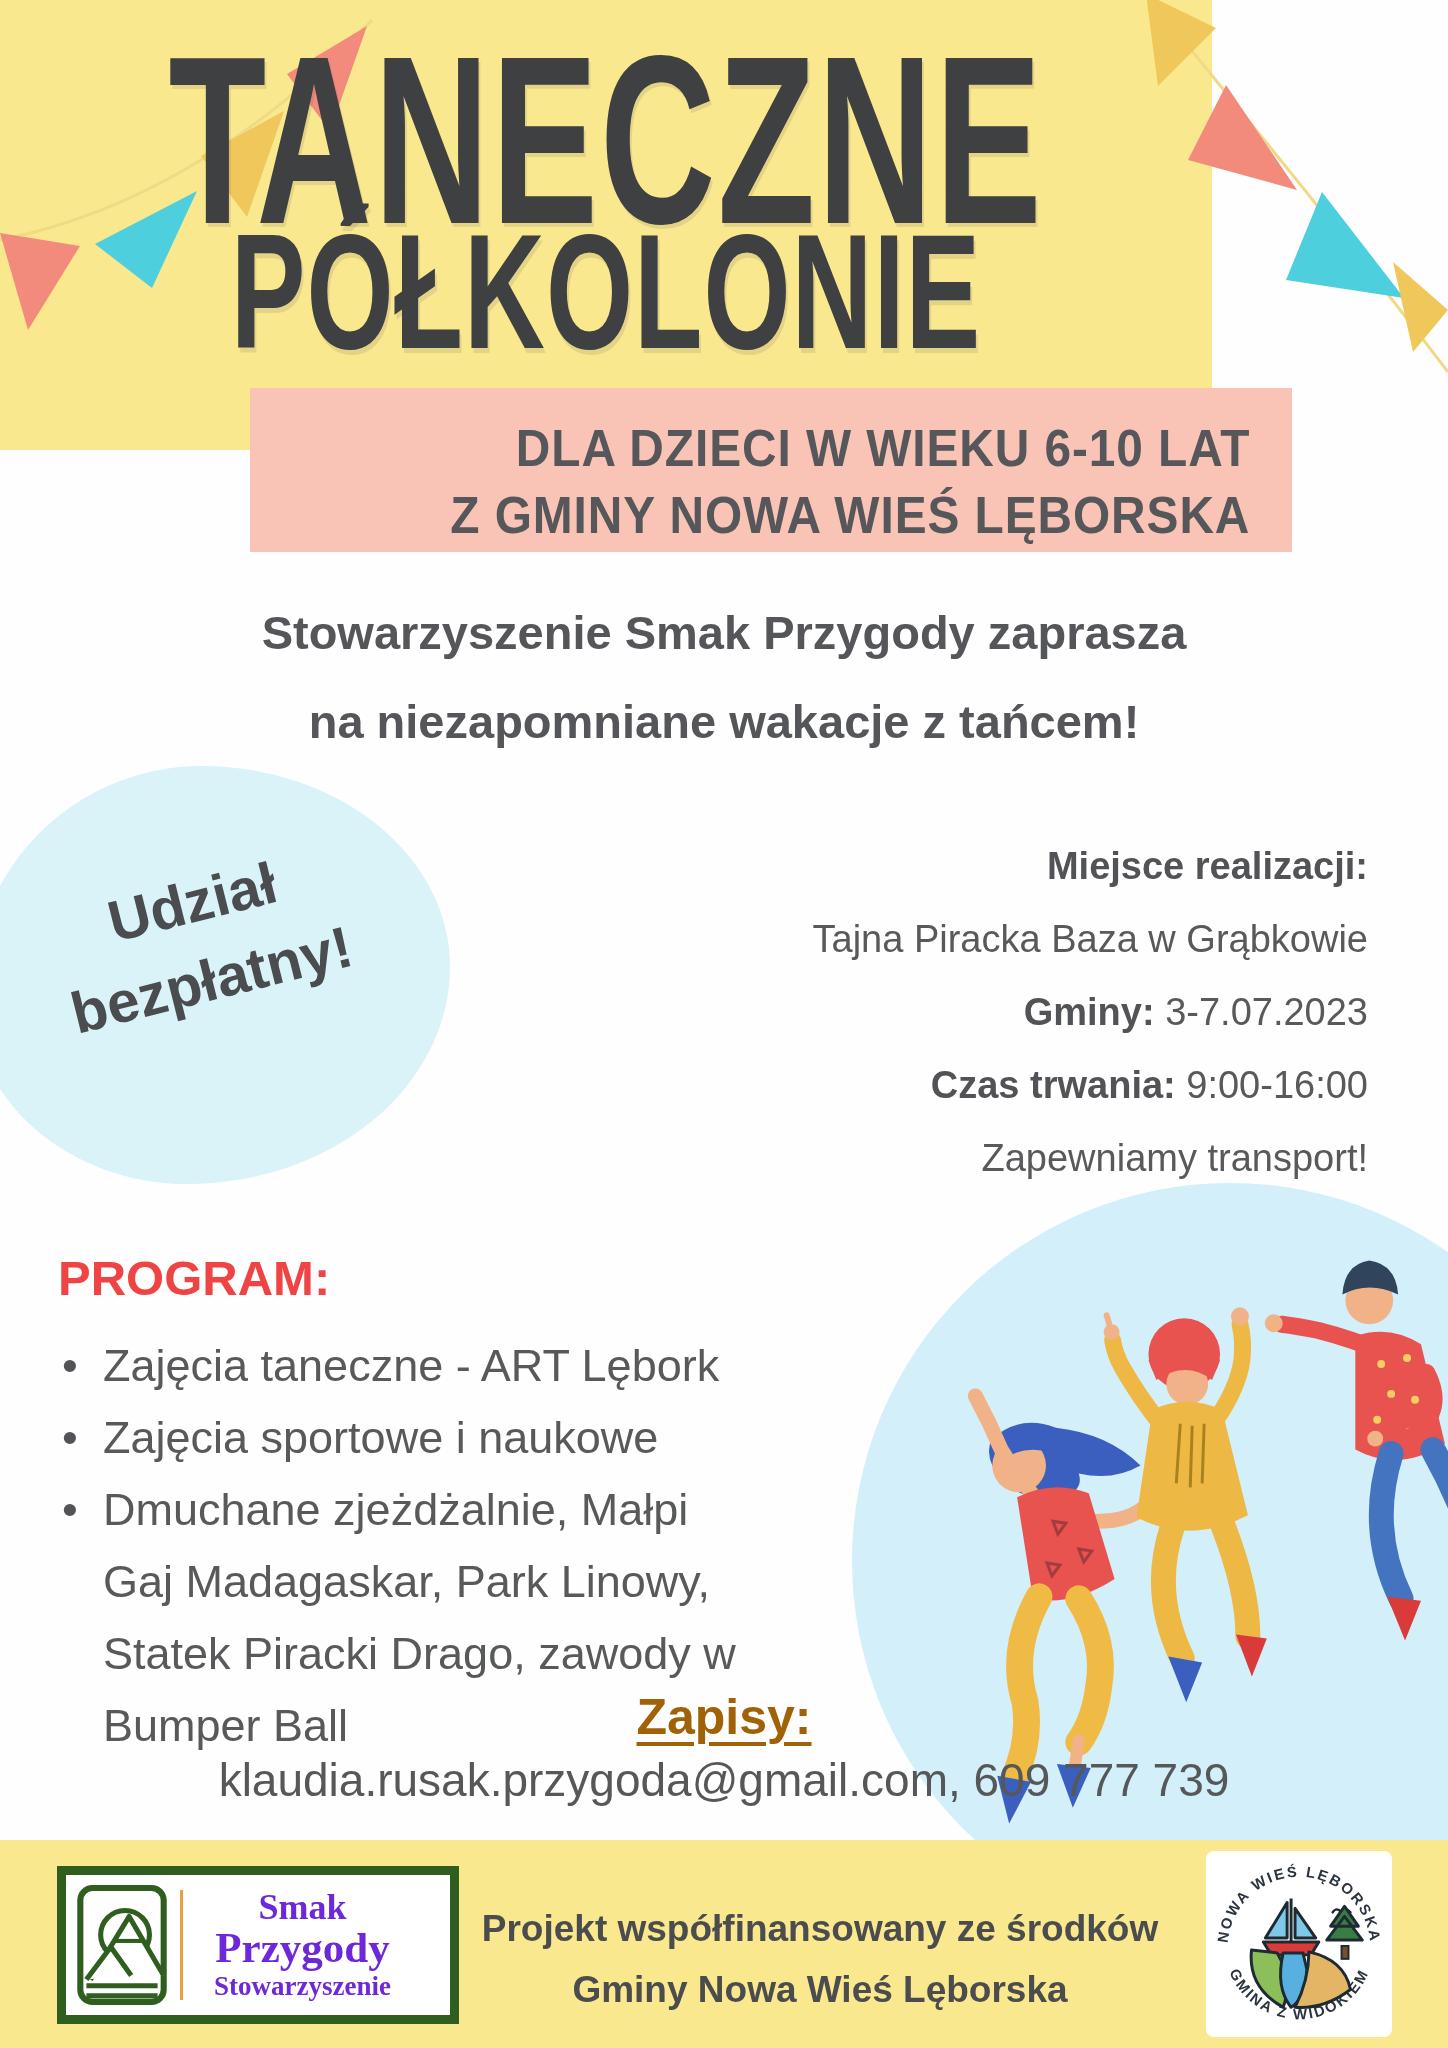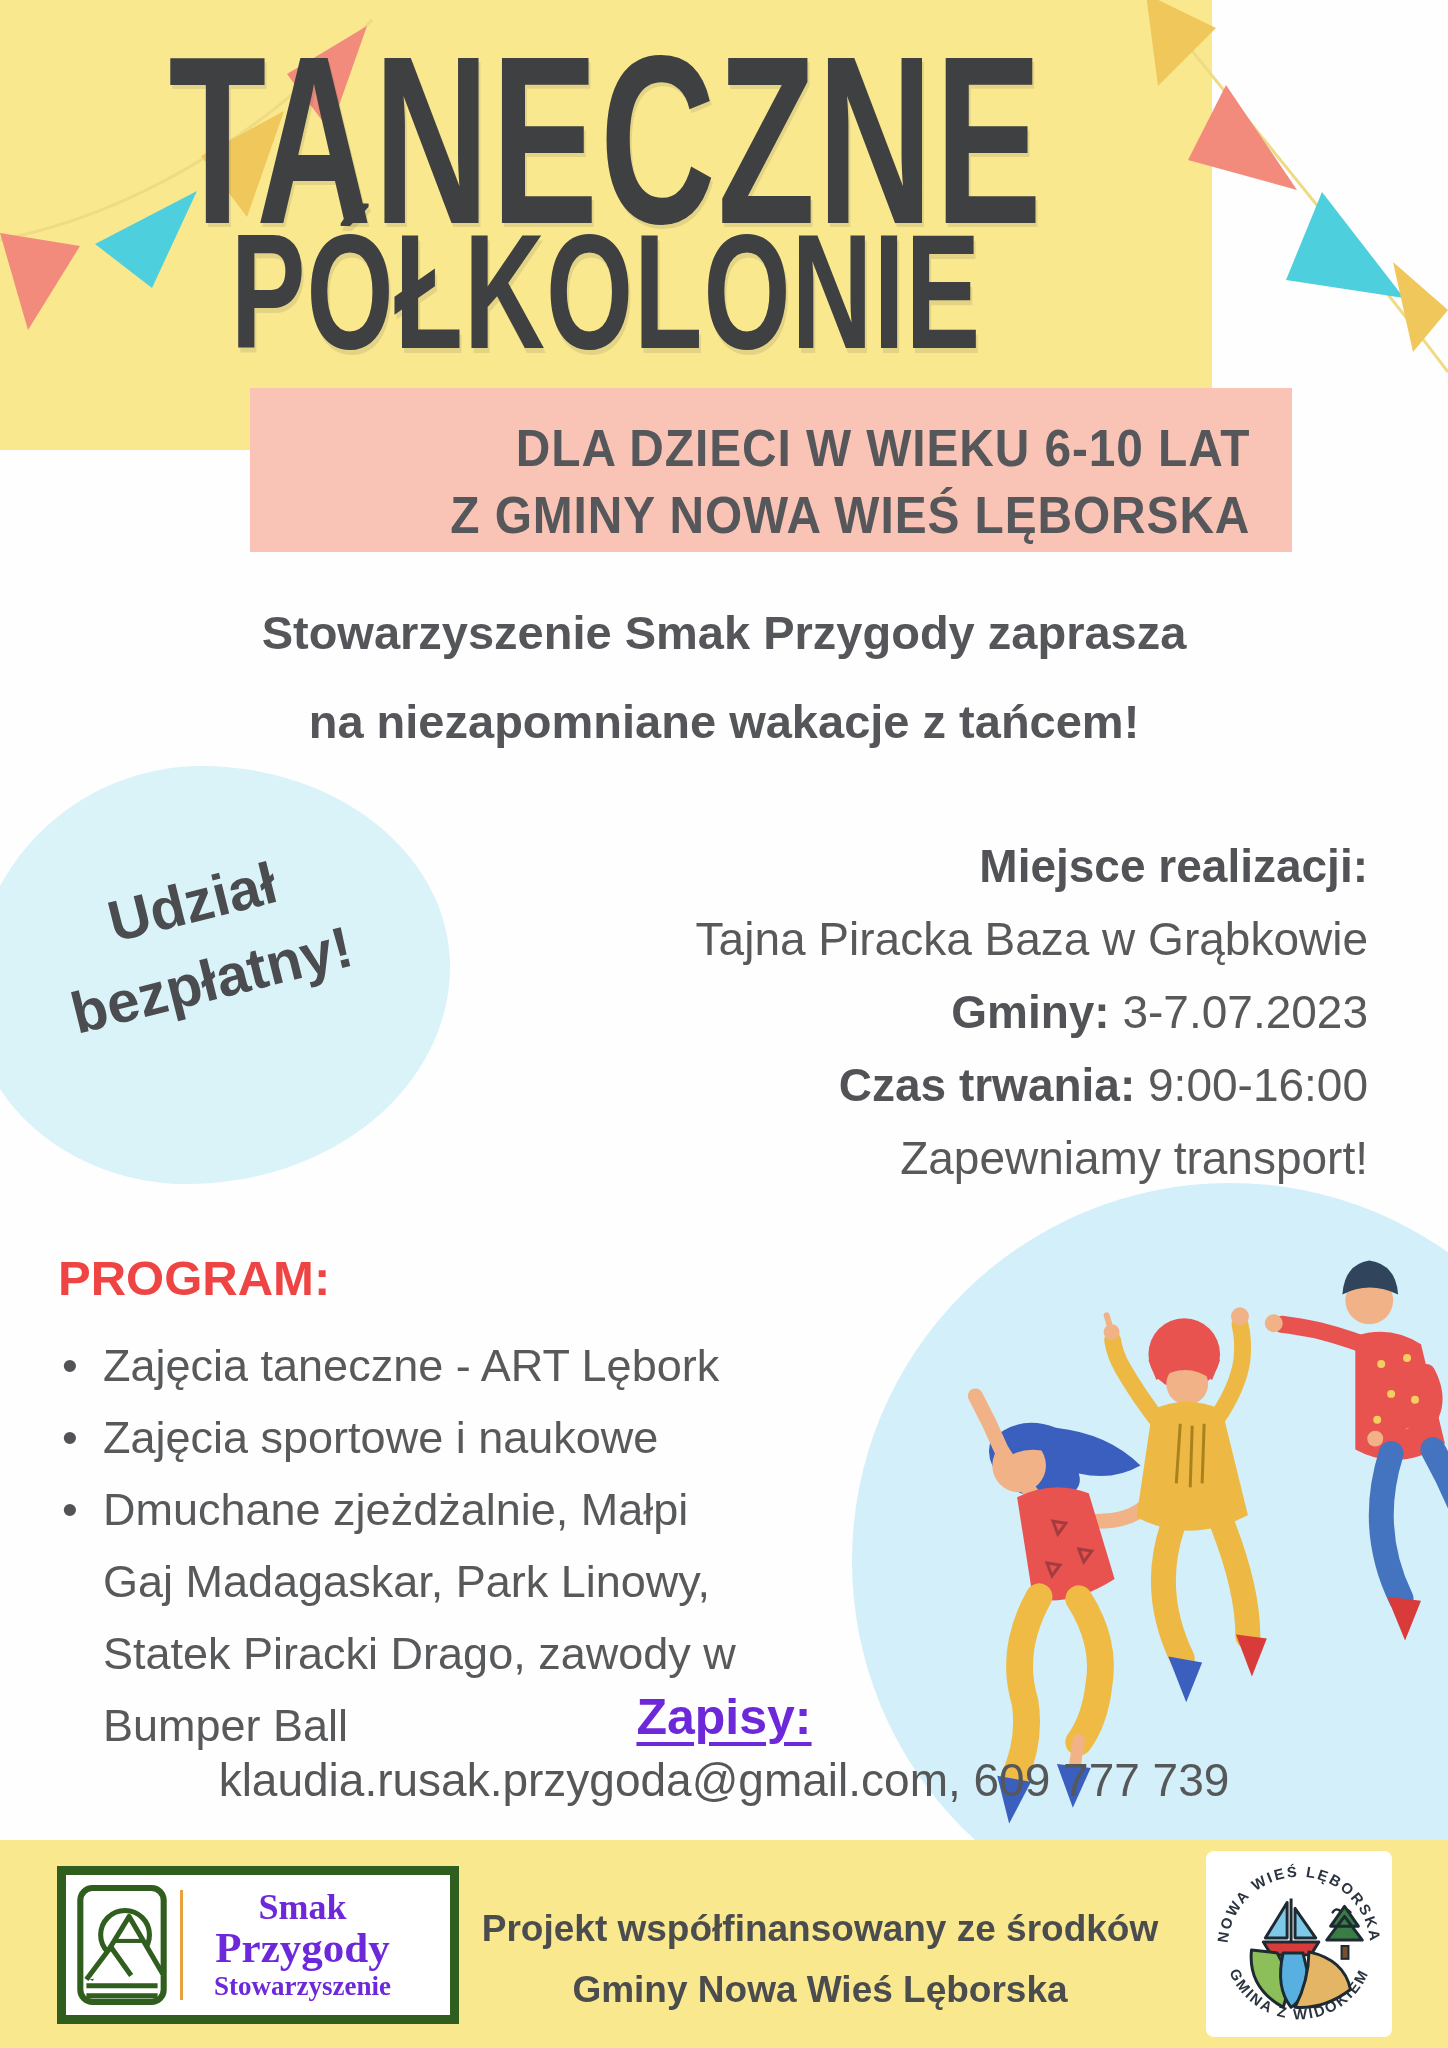--- a/index.html
+++ b/index.html
@@ -19,35 +19,35 @@
                    transform:scaleX(0.92);transform-origin:center;letter-spacing:1px;}
   
   .intro{position:absolute;left:0;top:588px;width:1448px;text-align:center;z-index:3;}
   .intro div{font-weight:bold;font-size:47px;line-height:89px;color:#55565A;}
   
   .blob{position:absolute;left:-28px;top:766px;width:478px;height:418px;background:#D9F3F8;
         border-radius:48% 52% 55% 45% / 55% 48% 52% 45%;z-index:1;}
   .blob-text{position:absolute;left:20px;top:95px;width:420px;text-align:center;
              transform:rotate(-14deg);font-weight:bold;font-size:58px;line-height:80px;color:#4B4C4F;}
   
-  .details{position:absolute;right:80px;top:830px;text-align:right;z-index:3;font-size:46px;line-height:73px;}
+  .details{position:absolute;right:80px;top:830px;text-align:right;z-index:3;font-size:38px;line-height:73px;}
   .details b{font-weight:bold;color:#525356;}
   
   .program{position:absolute;left:58px;top:1250px;z-index:3;}
   .program-heading{font-weight:bold;font-size:49px;color:#ef4444;}
   .program ul{list-style:none;margin:24px 0 0 0;padding:0;width:700px;}
   .program li{position:relative;padding-left:45px;font-size:45px;line-height:72px;}
   .program li::before{content:"•";position:absolute;left:4px;top:0;color:#525356;}
   
   .circle{position:absolute;left:852px;top:1183px;width:756px;height:756px;border-radius:50%;
           background:#D3EFF9;z-index:1;}
   .circle svg{position:absolute;left:0;top:0;}
   
   .zapisy{position:absolute;left:0;top:1688px;width:1448px;text-align:center;z-index:3;
-          font-weight:bold;font-size:50px;color:#6d28d9;}
+          font-weight:bold;font-size:50px;color:#a16207;}
   .zapisy span{text-decoration:underline;text-decoration-thickness:4px;text-underline-offset:8px;}
   .email{position:absolute;left:0;top:1753px;width:1448px;text-align:center;z-index:3;
          font-size:46px;color:#565759;}
   
   .footer{position:absolute;left:0;top:1840px;width:1448px;height:208px;background:#FAE88F;z-index:4;}
   .smak-logo{position:absolute;left:57px;top:26px;width:364px;height:128px;background:#FFFFFF;
              border:9px solid #2F5E1E;display:flex;align-items:center;gap:12px;padding:6px 10px;}
   .smak-divider{width:3px;height:110px;background:#E8A13C;}
   .smak-text{width:215px;text-align:center;font-family:"Liberation Serif","DejaVu Serif",serif;
              font-weight:bold;color:#6d28d9;}

